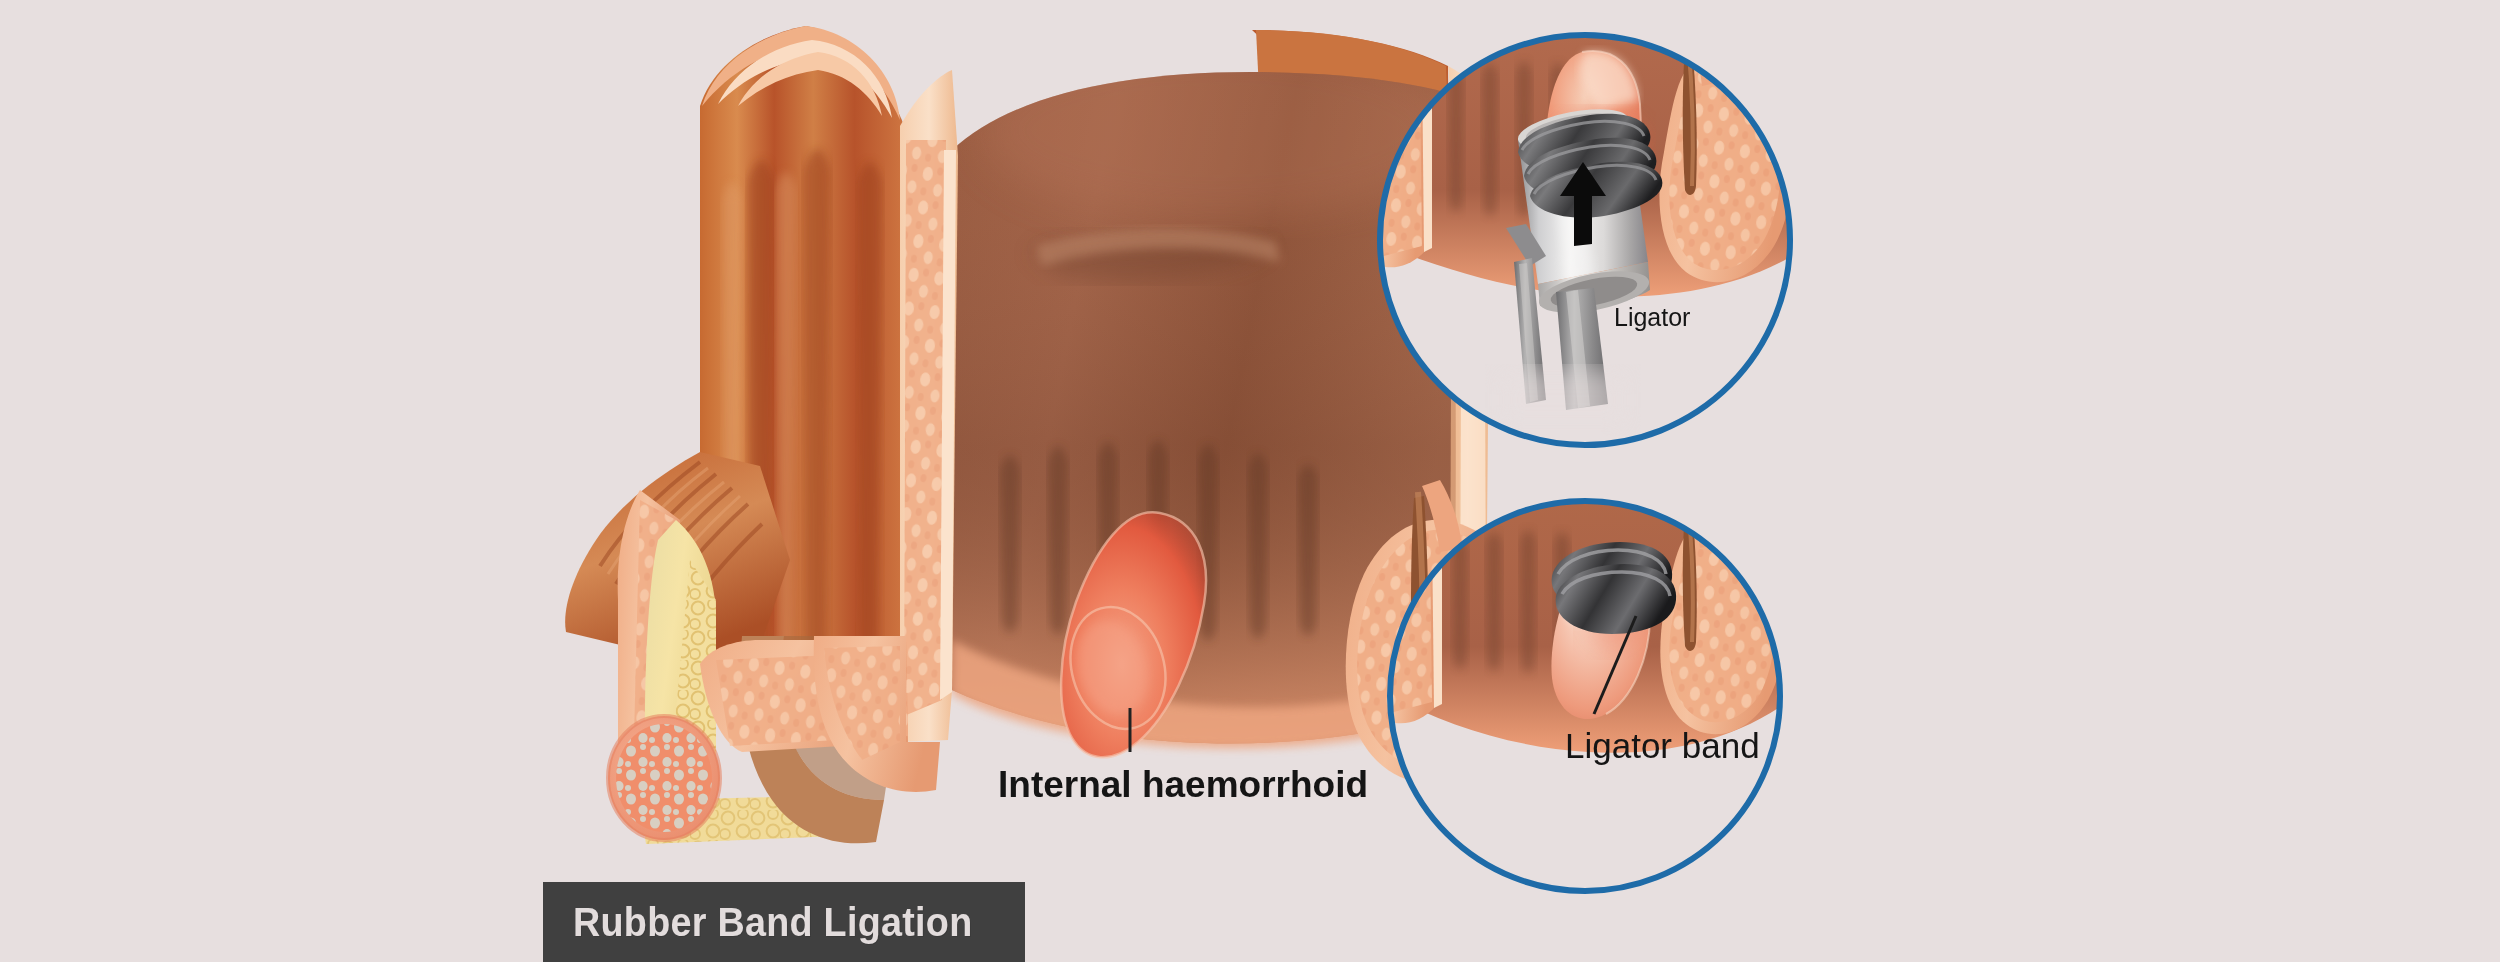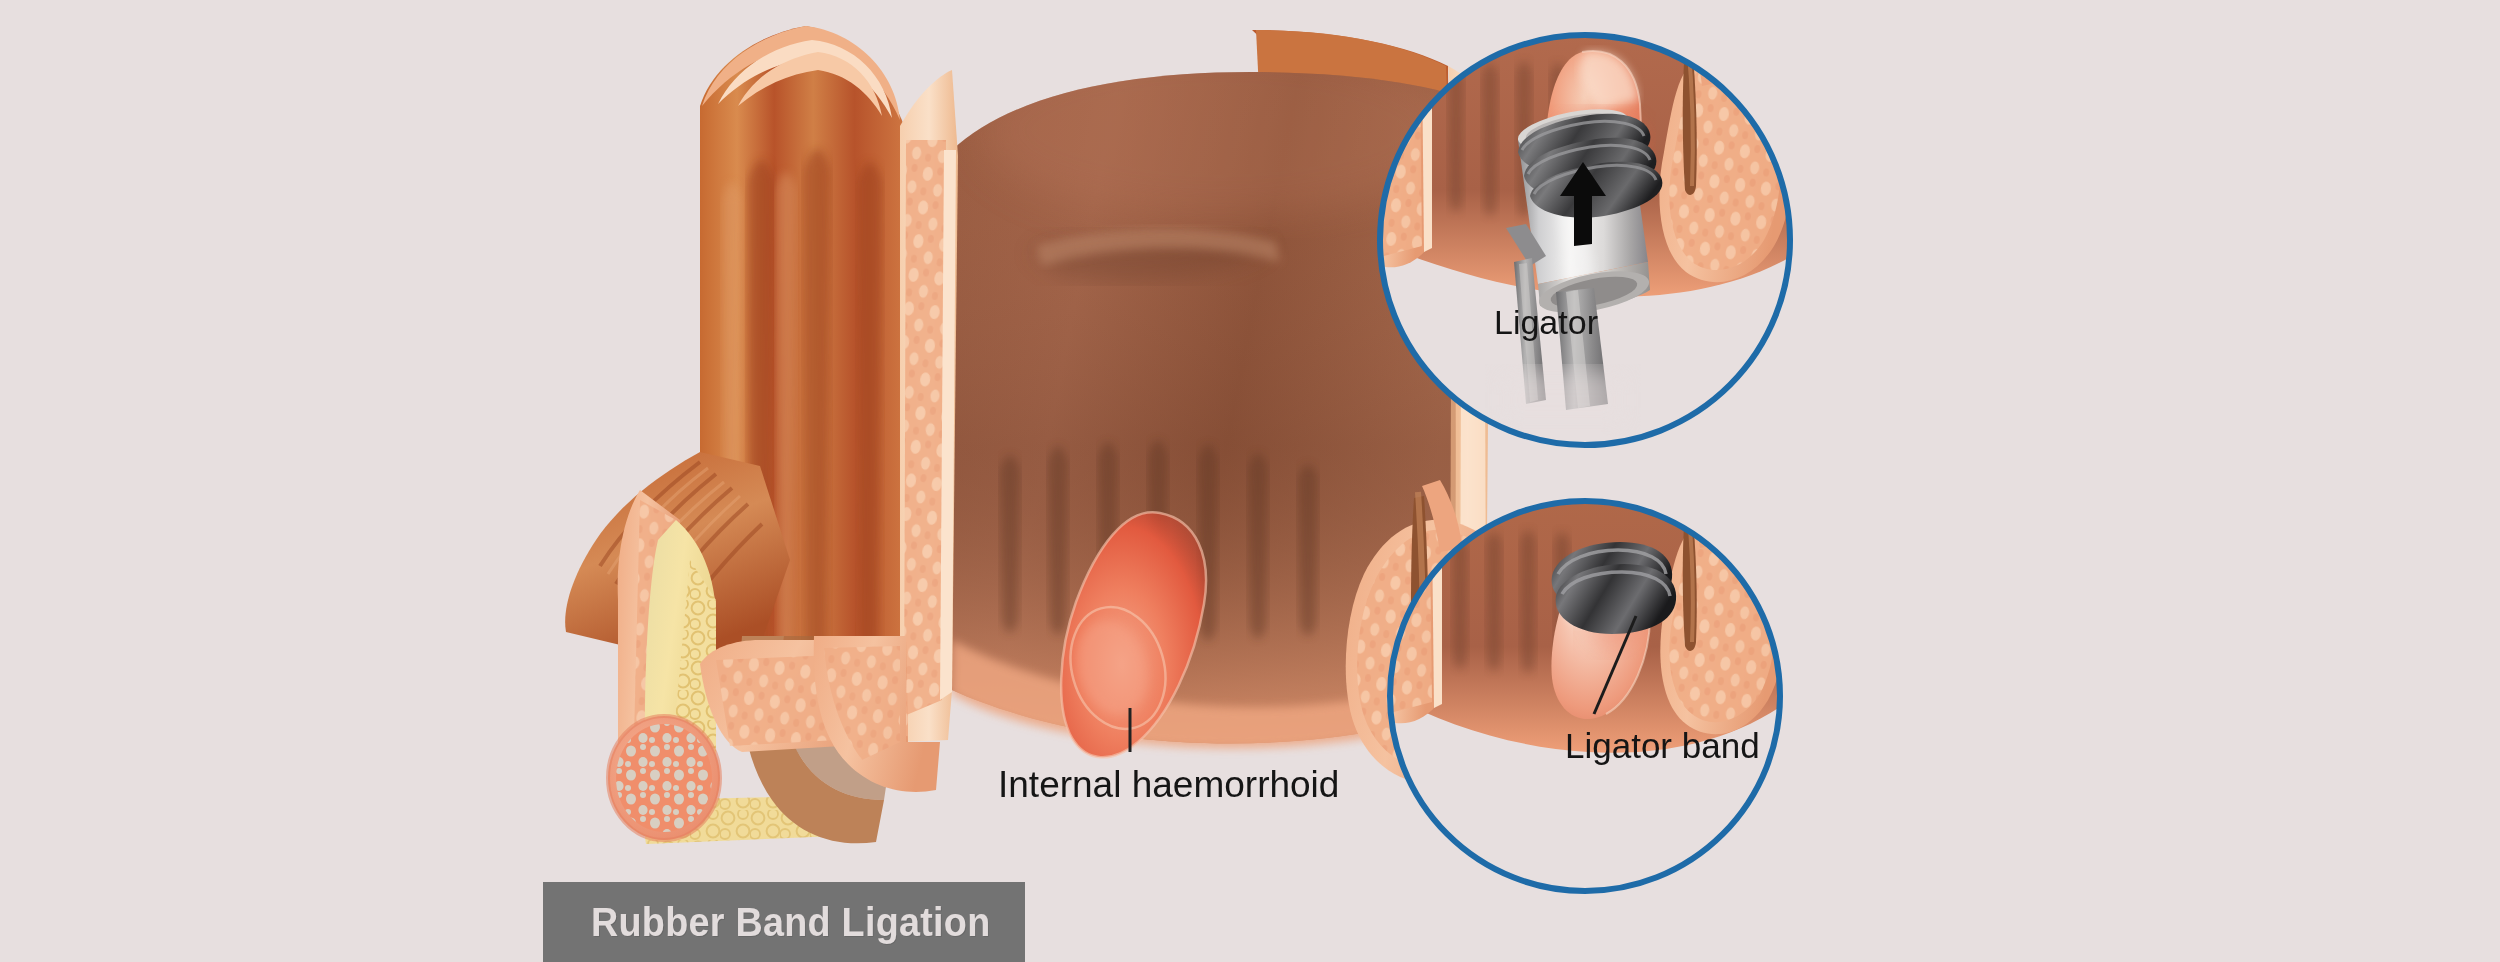--- a/index.html
+++ b/index.html
@@ -24,36 +24,35 @@
     width: 2500px;
     height: 962px;
   }
   .lbl {
     position: absolute;
     color: #151515;
     font-family: "Liberation Sans", sans-serif;
     white-space: nowrap;
     font-weight: 400;
   }
-  #lbl-haemorrhoid { left: 998px; top: 764px; font-size: 37px; }
-  #lbl-ligator     { left: 1494px; top: 303px; font-size: 34px; }
+  #lbl-haemorrhoid { left: 998px; top: 764px; font-size: 37px; font-weight: bold; }
+  #lbl-ligator     { left: 1614px; top: 303px; font-size: 25px; }
   #lbl-rubberband  { left: 1565px; top: 726px; font-size: 35px; }
 
   #title-banner {
     position: absolute;
     left: 543px;
     top: 882px;
     width: 482px;
     height: 80px;
-    background: #737373;
+    background: #404040;
     display: flex;
     align-items: center;
     box-sizing: border-box;
     padding-left: 30px;
-    justify-content: flex-end;
   }
   #title-banner .ttl {
     color: #e2dcdc;
     font-family: "Liberation Sans Narrow", "Liberation Sans", sans-serif;
     font-weight: bold;
     font-size: 41px;
     letter-spacing: 0.3px;
     transform: scaleX(0.92);
     transform-origin: left center;
     text-shadow: 1px 1px 0 rgba(0,0,0,0.10);

